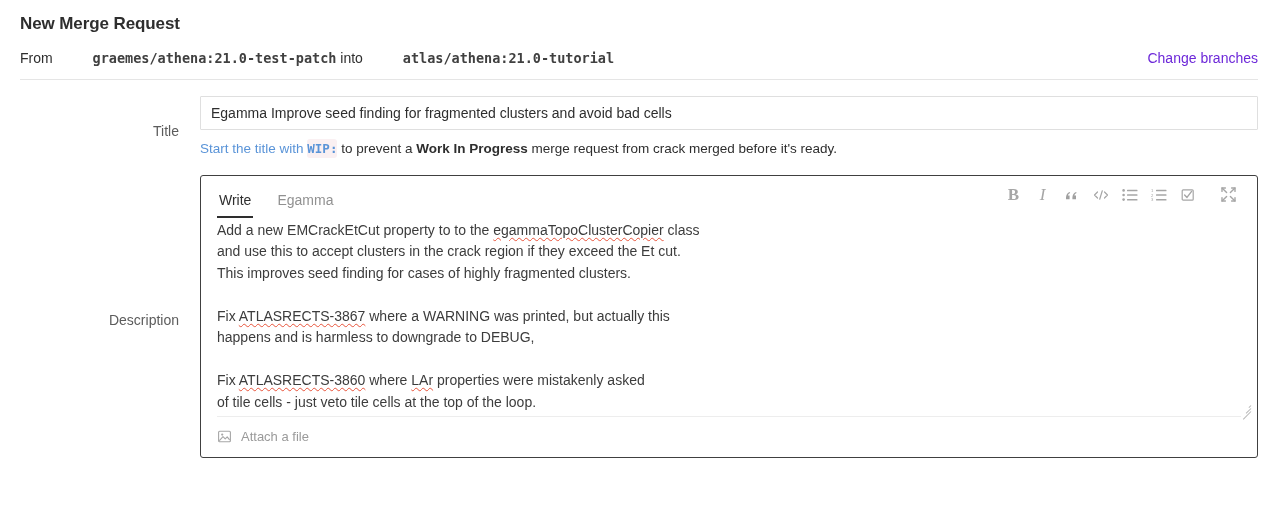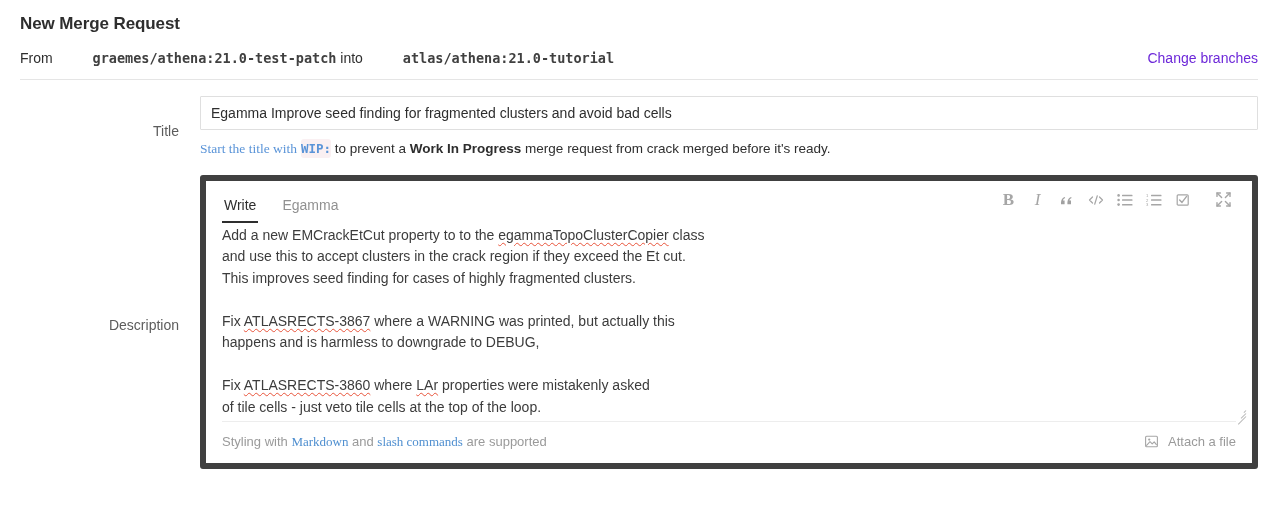--- a/index.html
+++ b/index.html
@@ -97,21 +97,20 @@
   .title-hint {
     margin-top: 9px;
     font-size: 13.5px;
     color: #2e2e2e;
     line-height: 1.45;
   }
   .hint-link {
     color: #5a94d8;
     text-decoration: none;
     cursor: pointer;
-    font-family: Liberation Serif, serif;
   }
   .wip-code {
     font-family: "DejaVu Sans Mono", monospace;
     font-size: 12.5px;
     font-weight: bold;
     background: #faf0f2;
     color: #5a94d8;
     border-radius: 3px;
     padding: 2px 0;
   }
@@ -121,21 +120,21 @@
   }
   .templates-hint {
     margin-top: 9px;
     font-size: 13.5px;
     color: #9a9a9a;
   }
   .templates-hint .hint-link { color: #5a94d8; }
 
   
   .md-area {
-    border: 6px solid #404040;
+    border: 1px solid #404040;
     border-radius: 3px;
     background: #fff;
     overflow: hidden;
   }
   .md-header {
     display: flex;
     align-items: center;
     justify-content: space-between;
     padding: 0 14px 0 16px;
     height: 42px;
@@ -350,21 +349,20 @@
 <span>Fix </span><span class="sp">ATLASRECTS-3860</span><span> where </span><span class="sp">LAr</span><span> properties were mistakenly asked</span>
 <span>of tile cells - just veto tile cells at the top of the loop.</span></div>
           <div class="resize-grip">
               <i></i>
               <i></i>
               <i></i>
             </div>
         </div>
 
         <div class="md-footer">
-          <div><span>Styling with </span><a class="hint-link">Markdown</a><span> and </span><a class="hint-link">slash commands</a><span> are supported</span></div>
 
           <div class="attach">
             <span>
               <svg width="15" height="15" viewBox="0 0 15 15" fill="none" stroke="#a6a6a6" stroke-width="1.1">
                 <rect x="1.6" y="2.2" width="11.8" height="10.6" rx="1"></rect>
                 <circle cx="5.2" cy="5.6" r="1.1" fill="#a6a6a6" stroke="none"></circle>
                 <polyline points="2.6,11.4 6,7.6 8.2,9.8 10.2,7.8 12.4,10.6" stroke-linecap="round" stroke-linejoin="round"></polyline>
               </svg>
             </span>
             <span>Attach a file</span>

